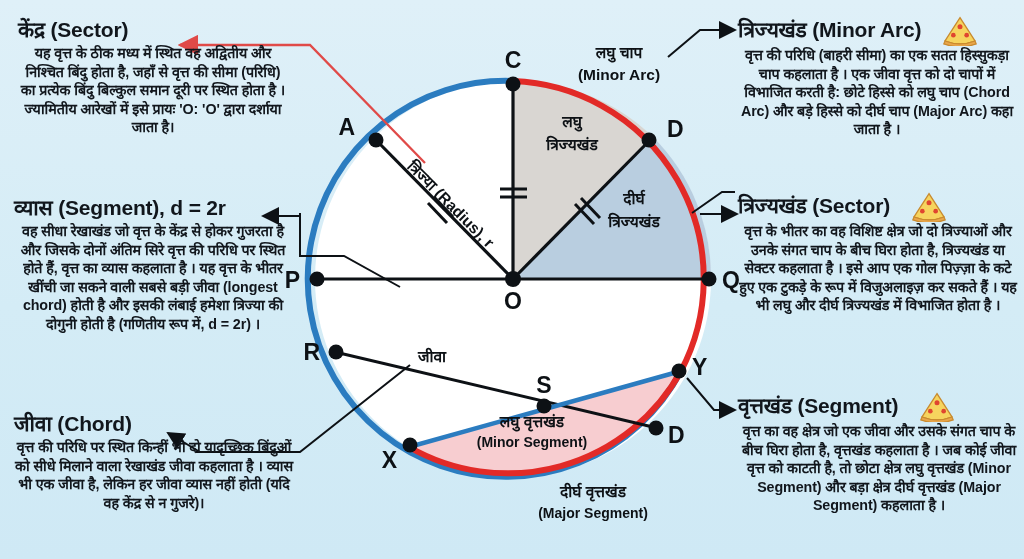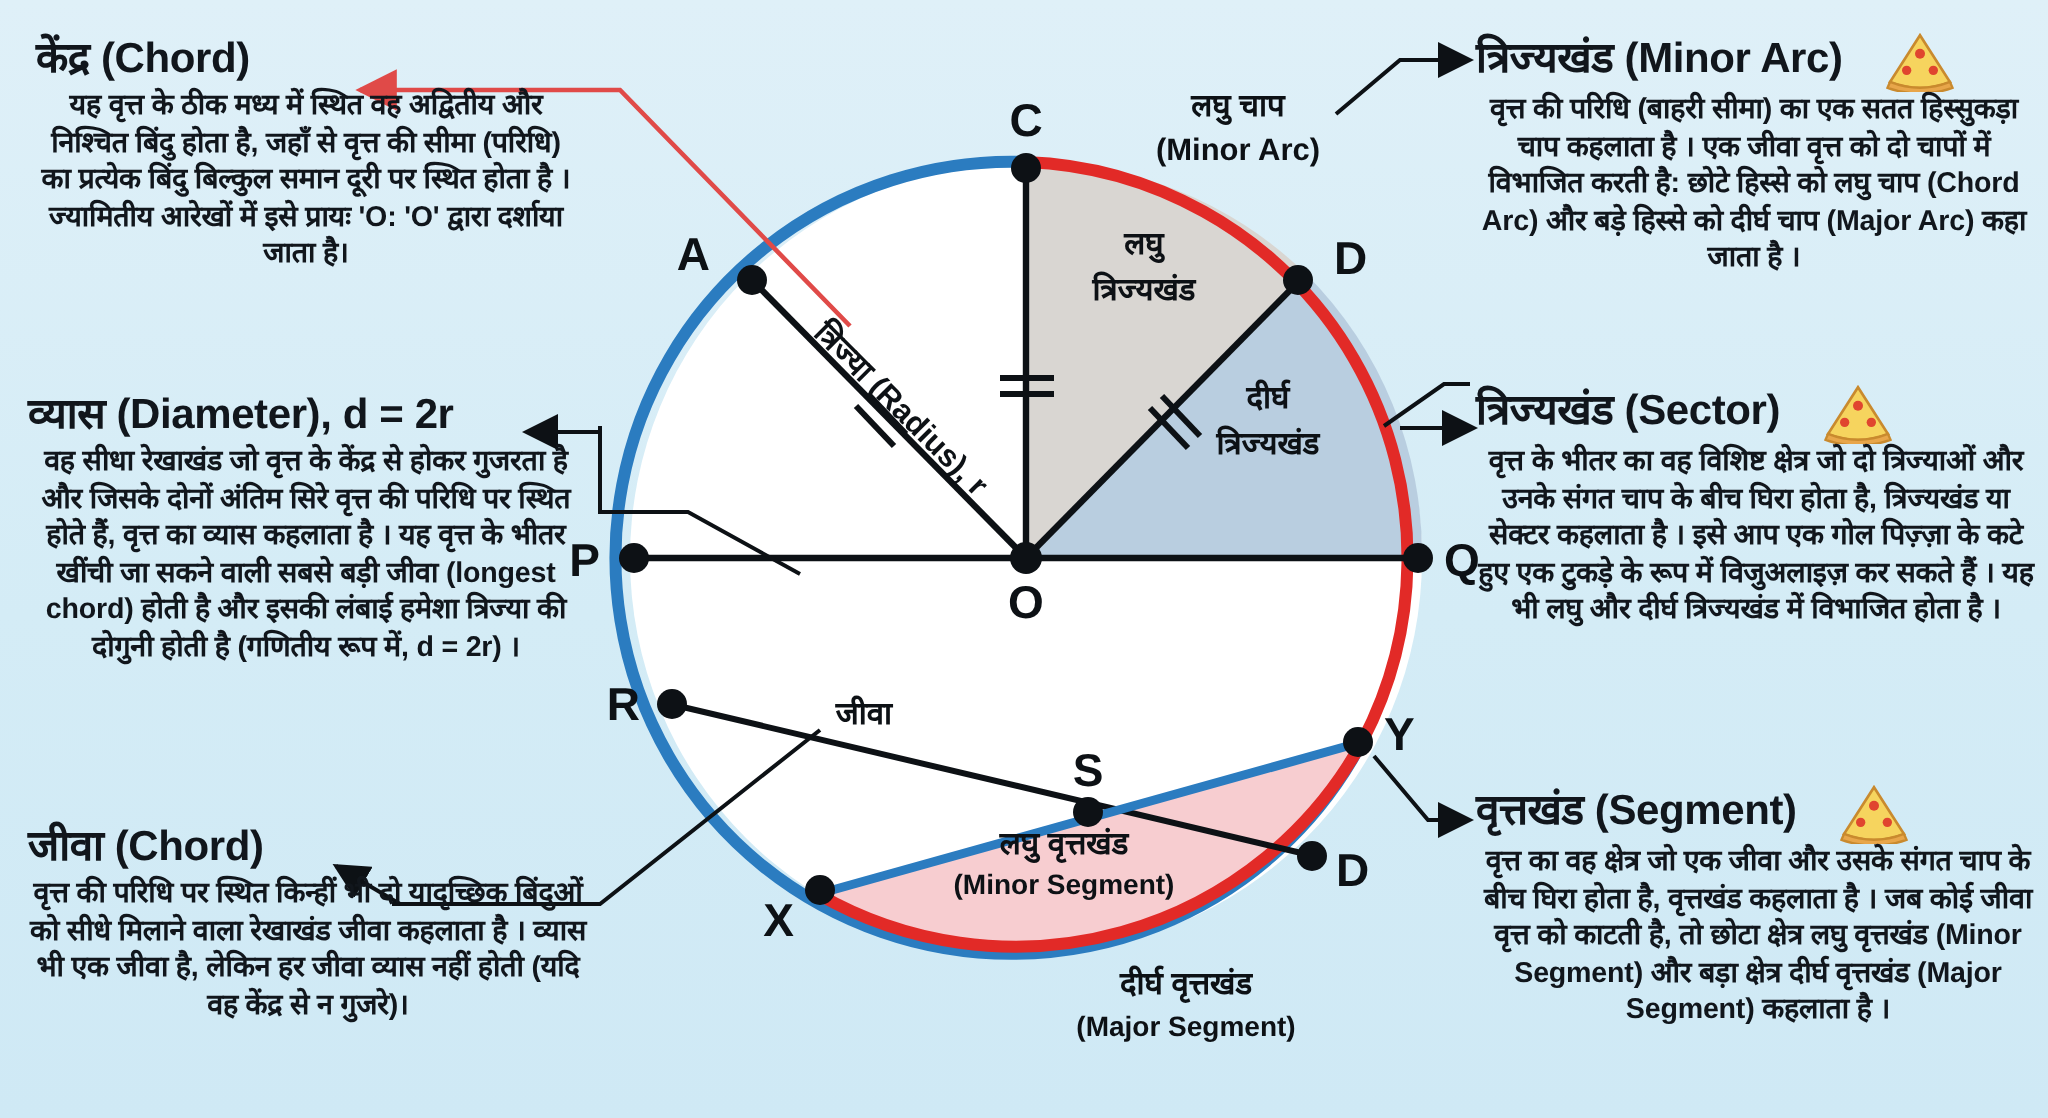--- a/index.html
+++ b/index.html
@@ -149,26 +149,26 @@
 
     <polyline points="668,57 700,30 735,30" fill="none" stroke="#0d1115" stroke-width="2" marker-end="url(#arrowBlack)"></polyline>
 
     <polyline points="692,213 722,192 735,192" fill="none" stroke="#0d1115" stroke-width="2"></polyline>
     <line x1="700" y1="214" x2="737" y2="214" stroke="#0d1115" stroke-width="2" marker-end="url(#arrowBlack)"></line>
 
     <polyline points="687,378 714,410 735,410" fill="none" stroke="#0d1115" stroke-width="2" marker-end="url(#arrowBlack)"></polyline>
   </svg>
 
   <div class="panel" id="p-center">
-    <h2>केंद्र (Chord)</h2>
+    <h2>केंद्र (Sector)</h2>
     <p>यह वृत्त के ठीक मध्य में स्थित वह अद्वितीय और निश्चित बिंदु होता है, जहाँ से वृत्त की सीमा (परिधि) का प्रत्येक बिंदु बिल्कुल समान दूरी पर स्थित होता है । ज्यामितीय आरेखों में इसे प्रायः 'O: 'O' द्वारा दर्शाया जाता है।</p>
   </div>
 
   <div class="panel" id="p-diameter">
-    <h2>व्यास (Diameter), d = 2r</h2>
+    <h2>व्यास (Segment), d = 2r</h2>
     <p>वह सीधा रेखाखंड जो वृत्त के केंद्र से होकर गुजरता है और जिसके दोनों अंतिम सिरे वृत्त की परिधि पर स्थित होते हैं, वृत्त का व्यास कहलाता है । यह वृत्त के भीतर खींची जा सकने वाली सबसे बड़ी जीवा (longest chord) होती है और इसकी लंबाई हमेशा त्रिज्या की दोगुनी होती है (गणितीय रूप में, d = 2r) ।</p>
   </div>
 
   <div class="panel" id="p-chord">
     <h2>जीवा (Chord)</h2>
     <p>वृत्त की परिधि पर स्थित किन्हीं भी दो यादृच्छिक बिंदुओं को सीधे मिलाने वाला रेखाखंड जीवा कहलाता है । व्यास भी एक जीवा है, लेकिन हर जीवा व्यास नहीं होती (यदि वह केंद्र से न गुजरे)।</p>
   </div>
 
   <div class="panel" id="p-minorarc">
     <div class="hdr-row">

